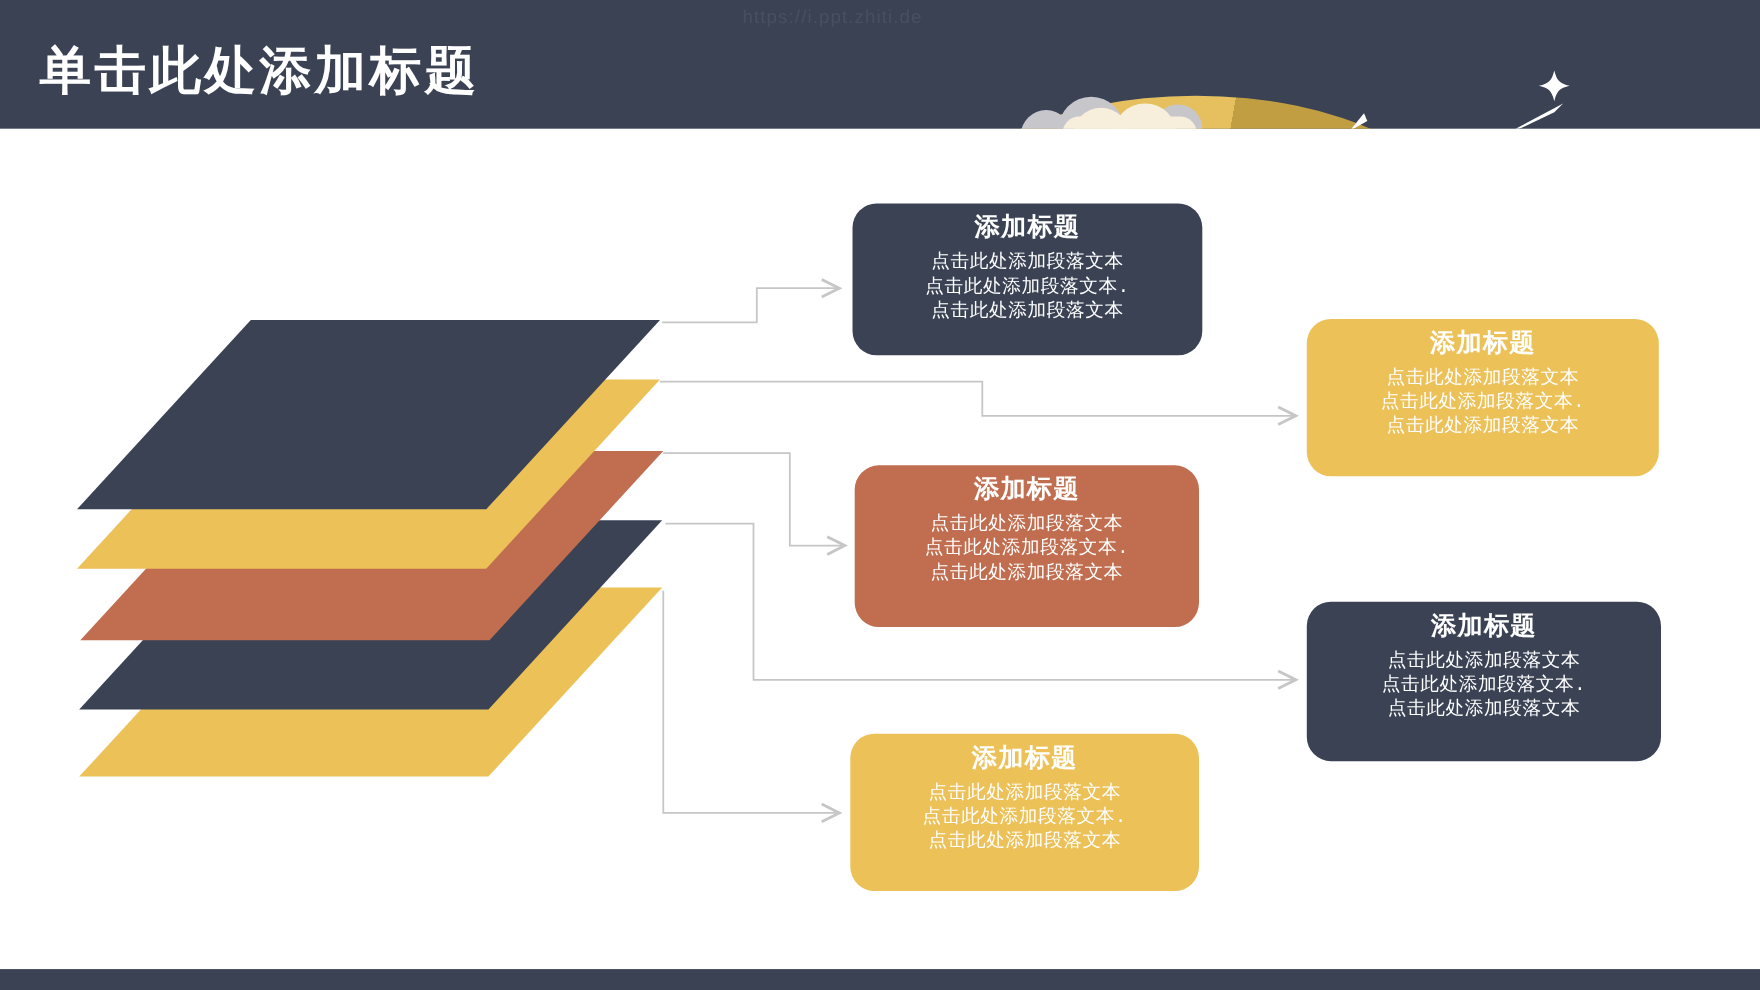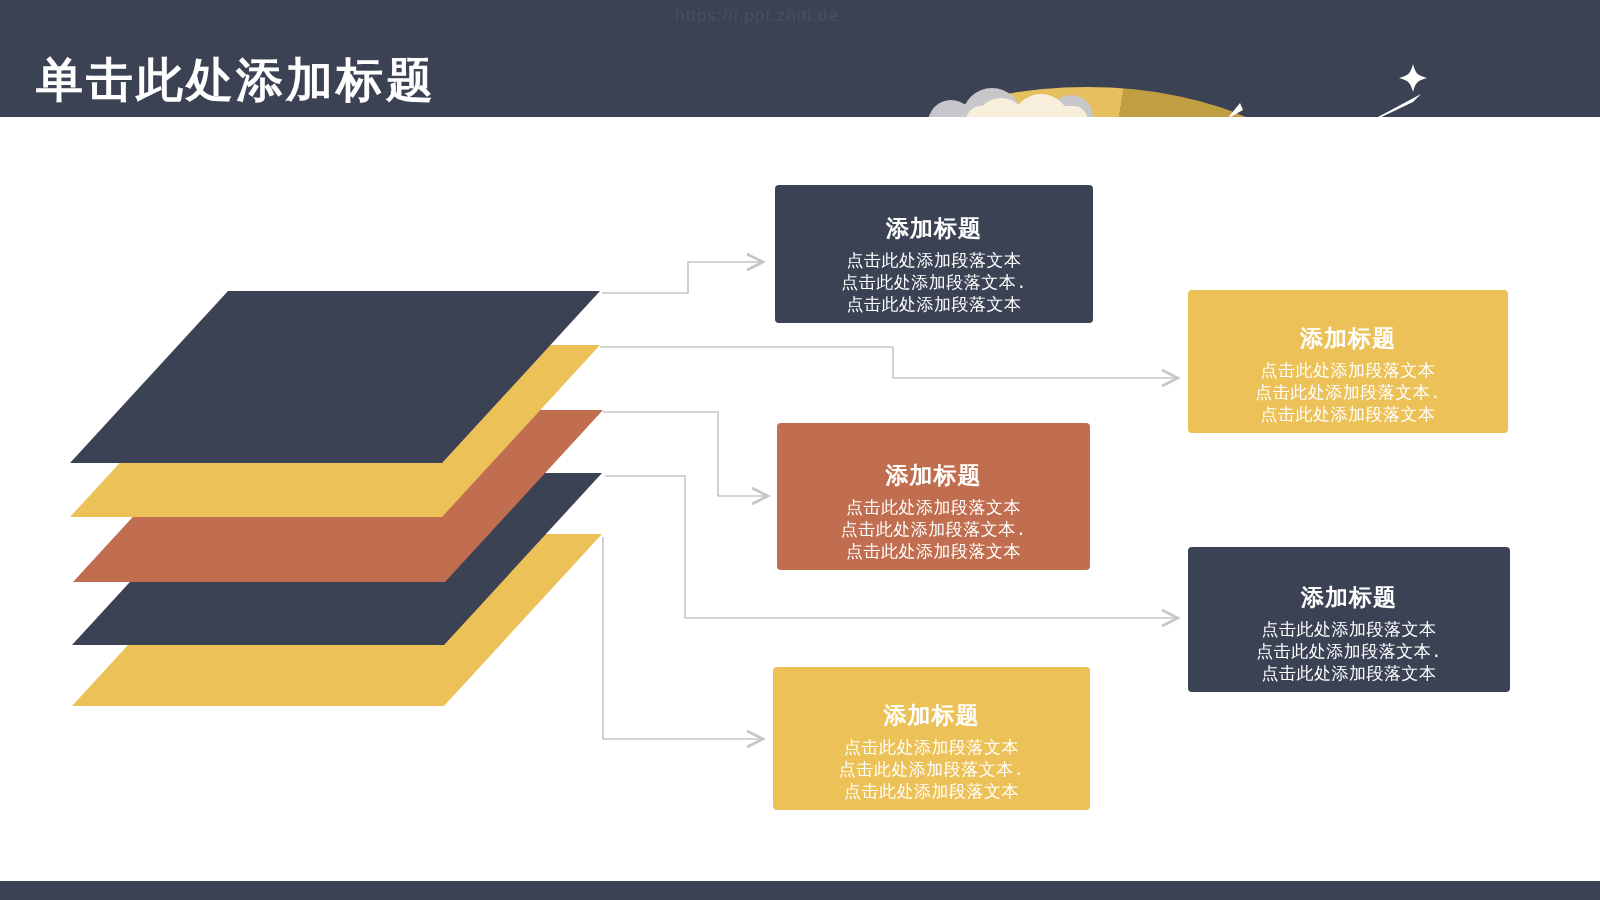--- a/index.html
+++ b/index.html
@@ -7,21 +7,21 @@
     position:relative;width:1600px;height:900px;margin:0 auto;
     background:#ffffff;overflow:hidden;
     font-family:"Liberation Sans","DejaVu Sans",sans-serif;
   }
   
   .header{
     position:absolute;left:0;top:0;width:1600px;height:117px;
     background:#3A4254;overflow:hidden;
   }
   .slide-title{
-    position:absolute;left:36px;top:52px;margin:0;
+    position:absolute;left:36px;top:36px;margin:0;
     font-size:47px;font-weight:bold;color:#ffffff;letter-spacing:3px;
     line-height:1.2;
   }
   .watermark{
     position:absolute;left:675px;top:6px;width:300px;
     font-size:17px;color:rgba(255,255,255,0.07);letter-spacing:1px;
   }
   .moon{
     position:absolute;left:847px;top:87px;width:480px;height:240px;
     border-radius:50%;
@@ -37,22 +37,22 @@
   .cloud.c6{left:966px;top:106px;width:122px;height:30px;border-radius:15px;}
   .header-decor{position:absolute;left:0;top:0;pointer-events:none;}
   
   .diagram{position:absolute;left:0;top:0;pointer-events:none;}
   .poly-navy{fill:#3A4254;}
   .poly-yellow{fill:#ECC158;}
   .poly-orange{fill:#C06E4F;}
   .connector{fill:none;stroke:#C6C6C6;stroke-width:1.6;}
   
   .box{
-    position:absolute;border-radius:4px;color:#ffffff;
-    display:flex;flex-direction:column;align-items:center;justify-content:flex-end;
+    position:absolute;border-radius:22px;color:#ffffff;
+    display:flex;flex-direction:column;align-items:center;justify-content:flex-start;
     gap:7px;text-align:center;box-sizing:border-box;padding:6px 10px;
   }
   .box.navy{background:#3A4254;}
   .box.yellow{background:#ECC158;}
   .box.orange{background:#C06E4F;}
   .box-title{font-size:23px;font-weight:bold;letter-spacing:1px;}
   .box-lines{font-size:17px;line-height:22px;letter-spacing:0.5px;font-family:Liberation Mono, monospace;}
   
   .footer-bar{
     position:absolute;left:0;bottom:0;width:1600px;height:19px;background:#3A4254;

